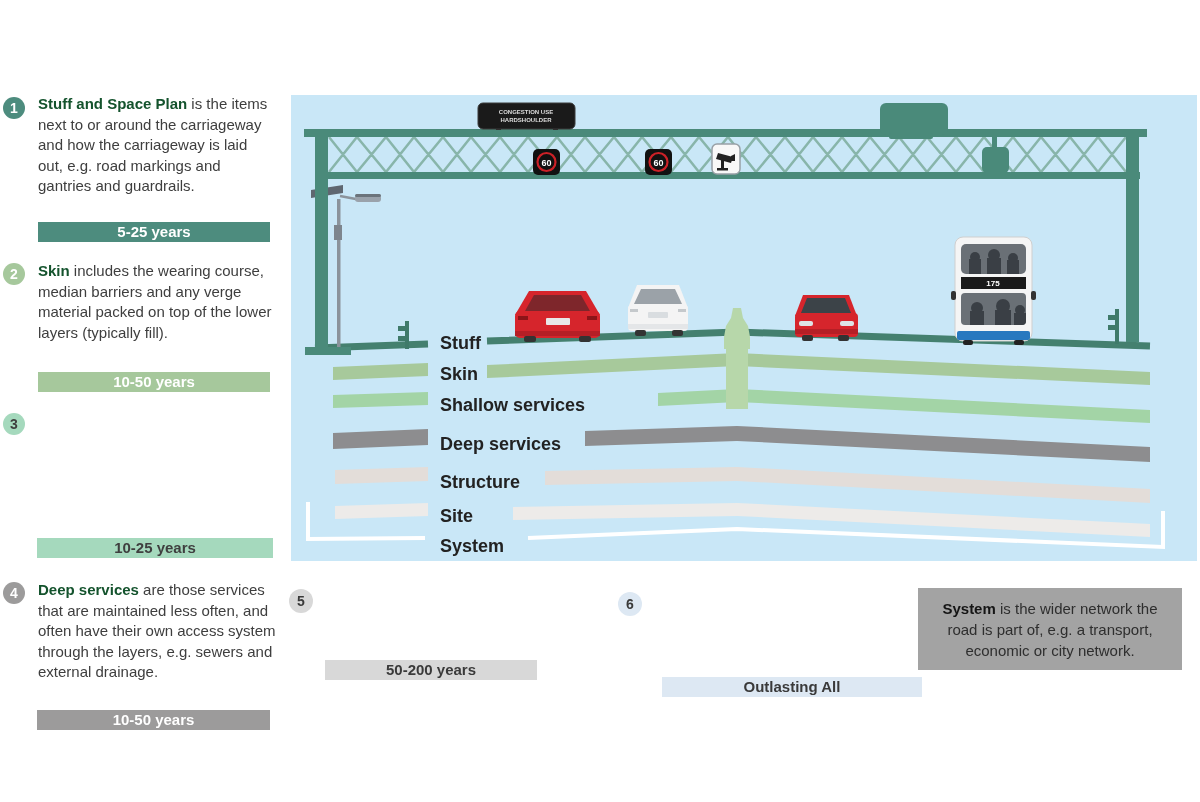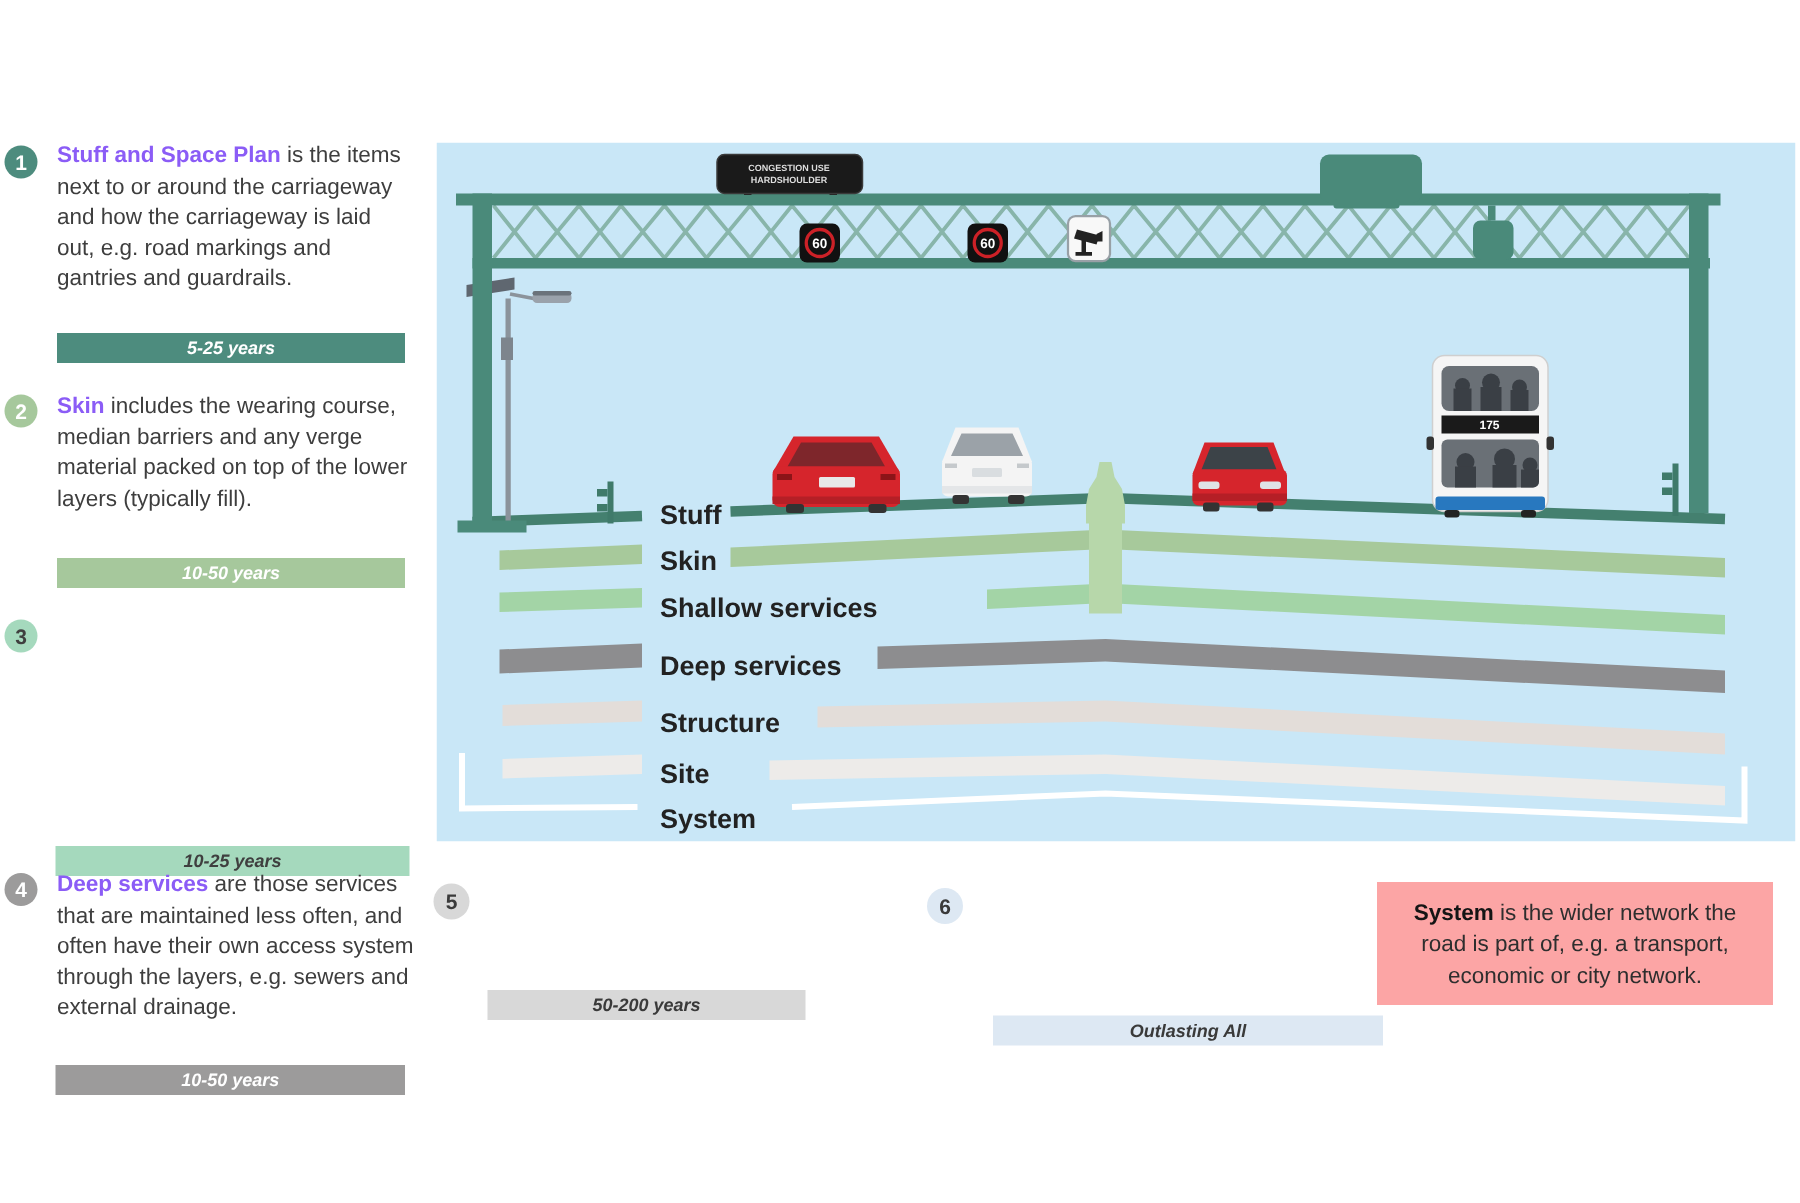--- a/index.html
+++ b/index.html
@@ -1,49 +1,49 @@
 <!DOCTYPE html>
 <html><head>
 <meta charset="utf-8">
 <style>
   html,body{margin:0;padding:0;}
   body{font-family:"Liberation Sans","DejaVu Sans",sans-serif;background:#ffffff;}
   #stage{position:relative;width:1200px;height:802px;background:#ffffff;overflow:hidden;}
   .num{position:absolute;width:22px;height:22px;border-radius:50%;text-align:center;line-height:22px;font-weight:bold;font-size:14px;}
   .num.big{width:24px;height:24px;line-height:24px;}
   .txt{position:absolute;font-size:15px;line-height:20.5px;color:#3e3e3e;}
-  .txt b{color:#8b5cf6;margin-top:40px;}
-  .badge{position:absolute;height:20px;line-height:20px;text-align:center;font-weight:bold;font-size:12px;font-style:italic;}
+  .txt b{color:#14532d;margin-top:40px;}
+  .badge{position:absolute;height:20px;line-height:20px;text-align:center;font-weight:bold;font-size:15px;}
   .c-teal{background:#4d8c7e;color:#ffffff;}
   .c-sage{background:#a6c89c;color:#ffffff;}
   .c-mint{background:#a5d9bd;color:#3f3f3f;}
   .c-grey{background:#9c9b9b;color:#ffffff;}
   .c-ltgrey{background:#d8d8d8;color:#3a3a3a;}
   .c-ltblue{background:#dde8f3;color:#3a3a3a;}
-  #system-box{position:absolute;left:918px;top:588px;width:264px;height:82px;background:#fca5a5;display:flex;align-items:center;justify-content:center;}
+  #system-box{position:absolute;left:918px;top:588px;width:264px;height:82px;background:#a3a3a3;display:flex;align-items:center;justify-content:center;}
   #system-box .inner{font-size:15px;line-height:21px;color:#2e2e2e;text-align:center;padding:0 12px;}
   #system-box b{color:#151515;}
   svg text{font-family:"Liberation Sans","DejaVu Sans",sans-serif;}
   .layer-label{font-weight:bold;font-size:18px;fill:#222222;}
 </style>
 </head>
 <body>
 
 <div id="stage">
 
   <div class="num c-teal" style="left:3px;top:97px;">1</div>
   <div class="txt" style="left:38px;top:94px;width:236px;"><b>Stuff and Space Plan</b><span> is the items next to or around the carriageway and how the carriageway is laid out, e.g. road markings and gantries and guardrails.</span></div>
   <div class="badge c-teal" style="left:38px;top:222px;width:232px;">5-25 years</div>
 
   <div class="num c-sage" style="left:3px;top:263px;">2</div>
   <div class="txt" style="left:38px;top:261px;width:236px;"><b>Skin</b><span> includes the wearing course, median barriers and any verge material packed on top of the lower layers (typically fill).</span></div>
   <div class="badge c-sage" style="left:38px;top:372px;width:232px;">10-50 years</div>
 
   <div class="num c-mint" style="left:3px;top:413px;">3</div>
-  <div class="badge c-mint" style="left:37px;top:564px;width:236px;">10-25 years</div>
+  <div class="badge c-mint" style="left:37px;top:538px;width:236px;">10-25 years</div>
 
   <div class="num c-grey" style="left:3px;top:582px;">4</div>
   <div class="txt" style="left:38px;top:580px;width:245px;"><b>Deep services</b><span> are those services that are maintained less often, and often have their own access system through the layers, e.g. sewers and external drainage.</span></div>
   <div class="badge c-grey" style="left:37px;top:710px;width:233px;">10-50 years</div>
 
   <div class="num big c-ltgrey" style="left:289px;top:589px;">5</div>
   <div class="badge c-ltgrey" style="left:325px;top:660px;width:212px;">50-200 years</div>
 
   <div class="num big c-ltblue" style="left:618px;top:592px;">6</div>
   <div class="badge c-ltblue" style="left:662px;top:677px;width:260px;">Outlasting All</div>

